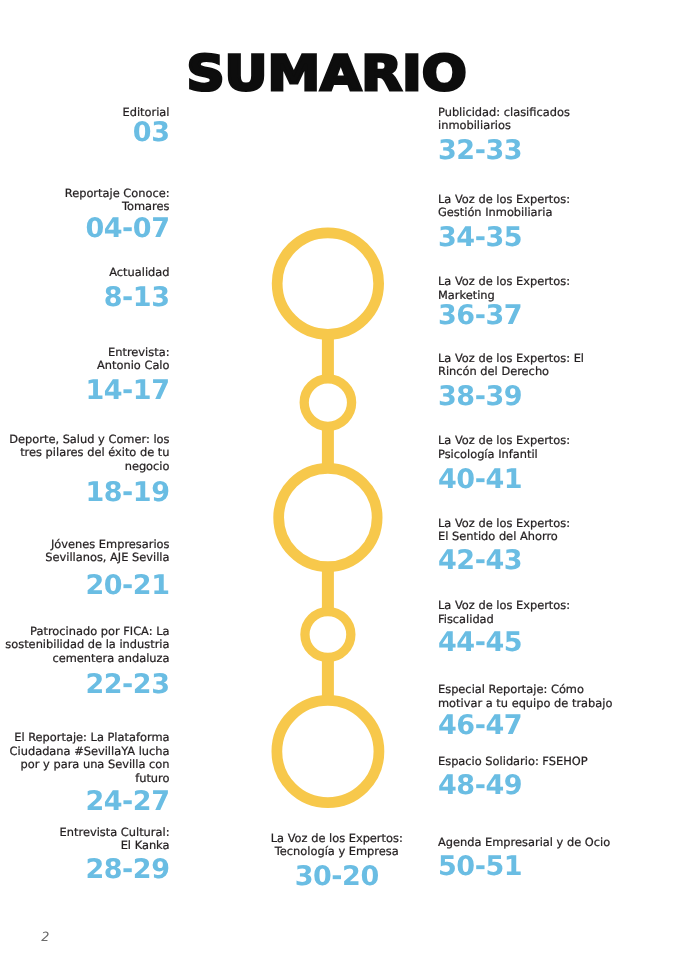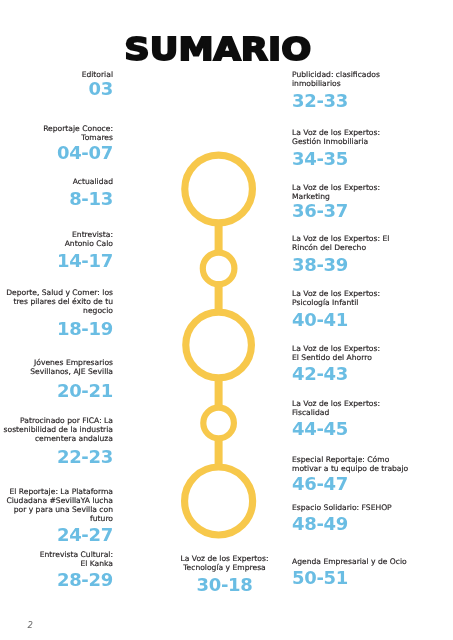--- a/index.html
+++ b/index.html
@@ -94,21 +94,21 @@
 El Kanka</div>
       </div>
       <div class="entry num" style="top:572px">28-29</div>
   </div>
 
   <div class="col-mid">
       <div class="entry" style="top:554px">
         <div class="ttl">La Voz de los Expertos:
 Tecnología y Empresa</div>
       </div>
-      <div class="entry num" style="top:577px">30-18</div>
+      <div class="entry num" style="top:577px">30-20</div>
   </div>
 
   <div class="col-right">
       <div class="entry" style="top:70px">
         <div class="ttl">Publicidad: clasificados
 inmobiliarios</div>
       </div>
       <div class="entry num" style="top:93px">32-33</div>
       <div class="entry" style="top:128px">
         <div class="ttl">La Voz de los Expertos:

